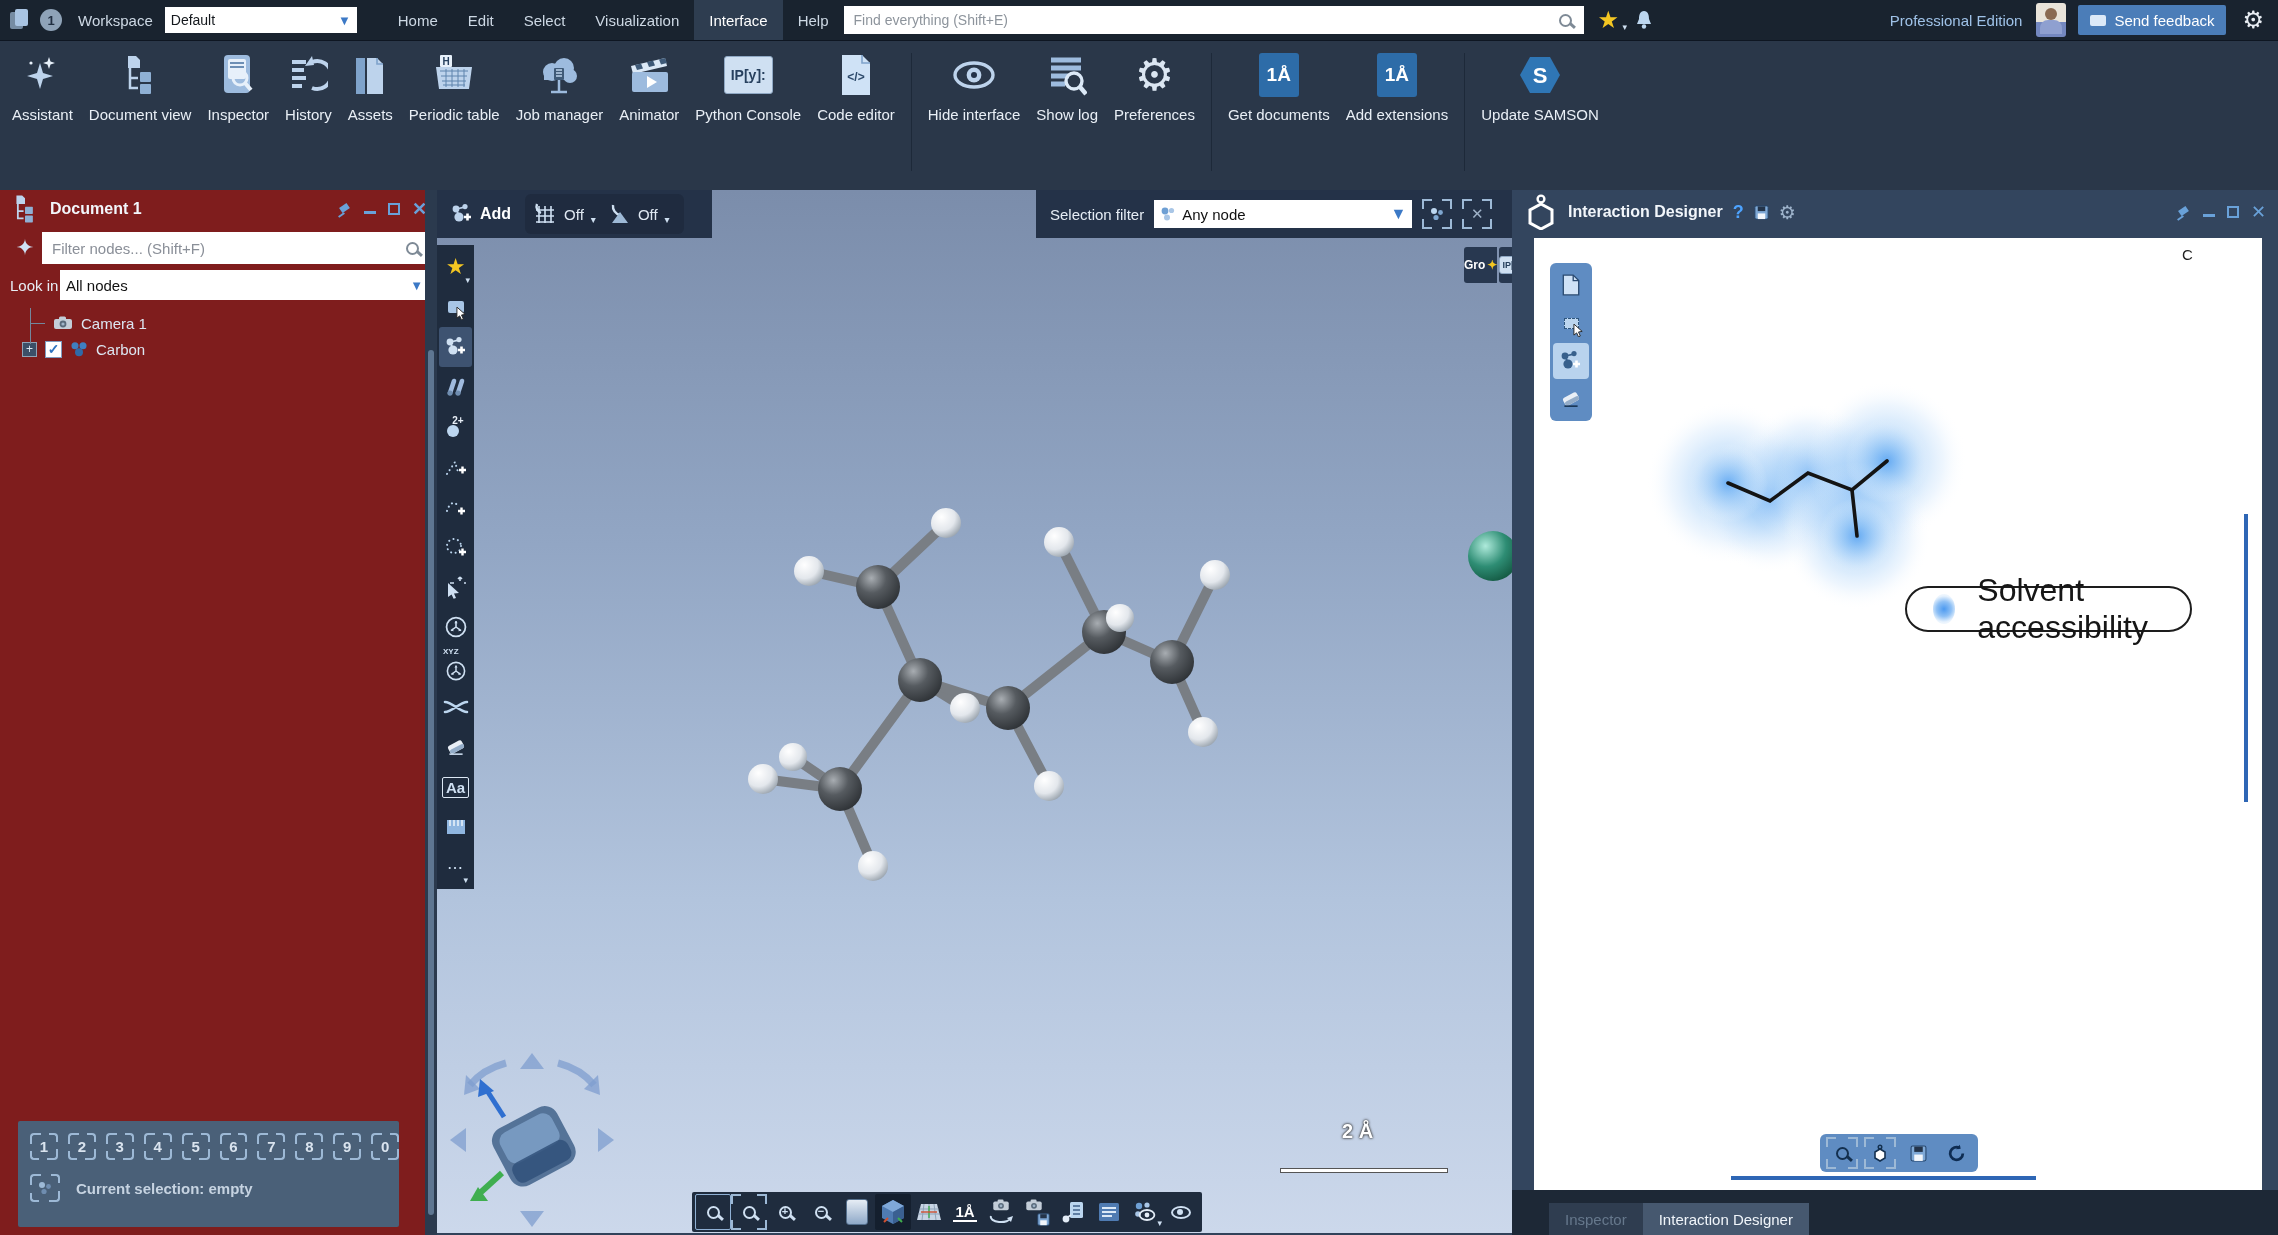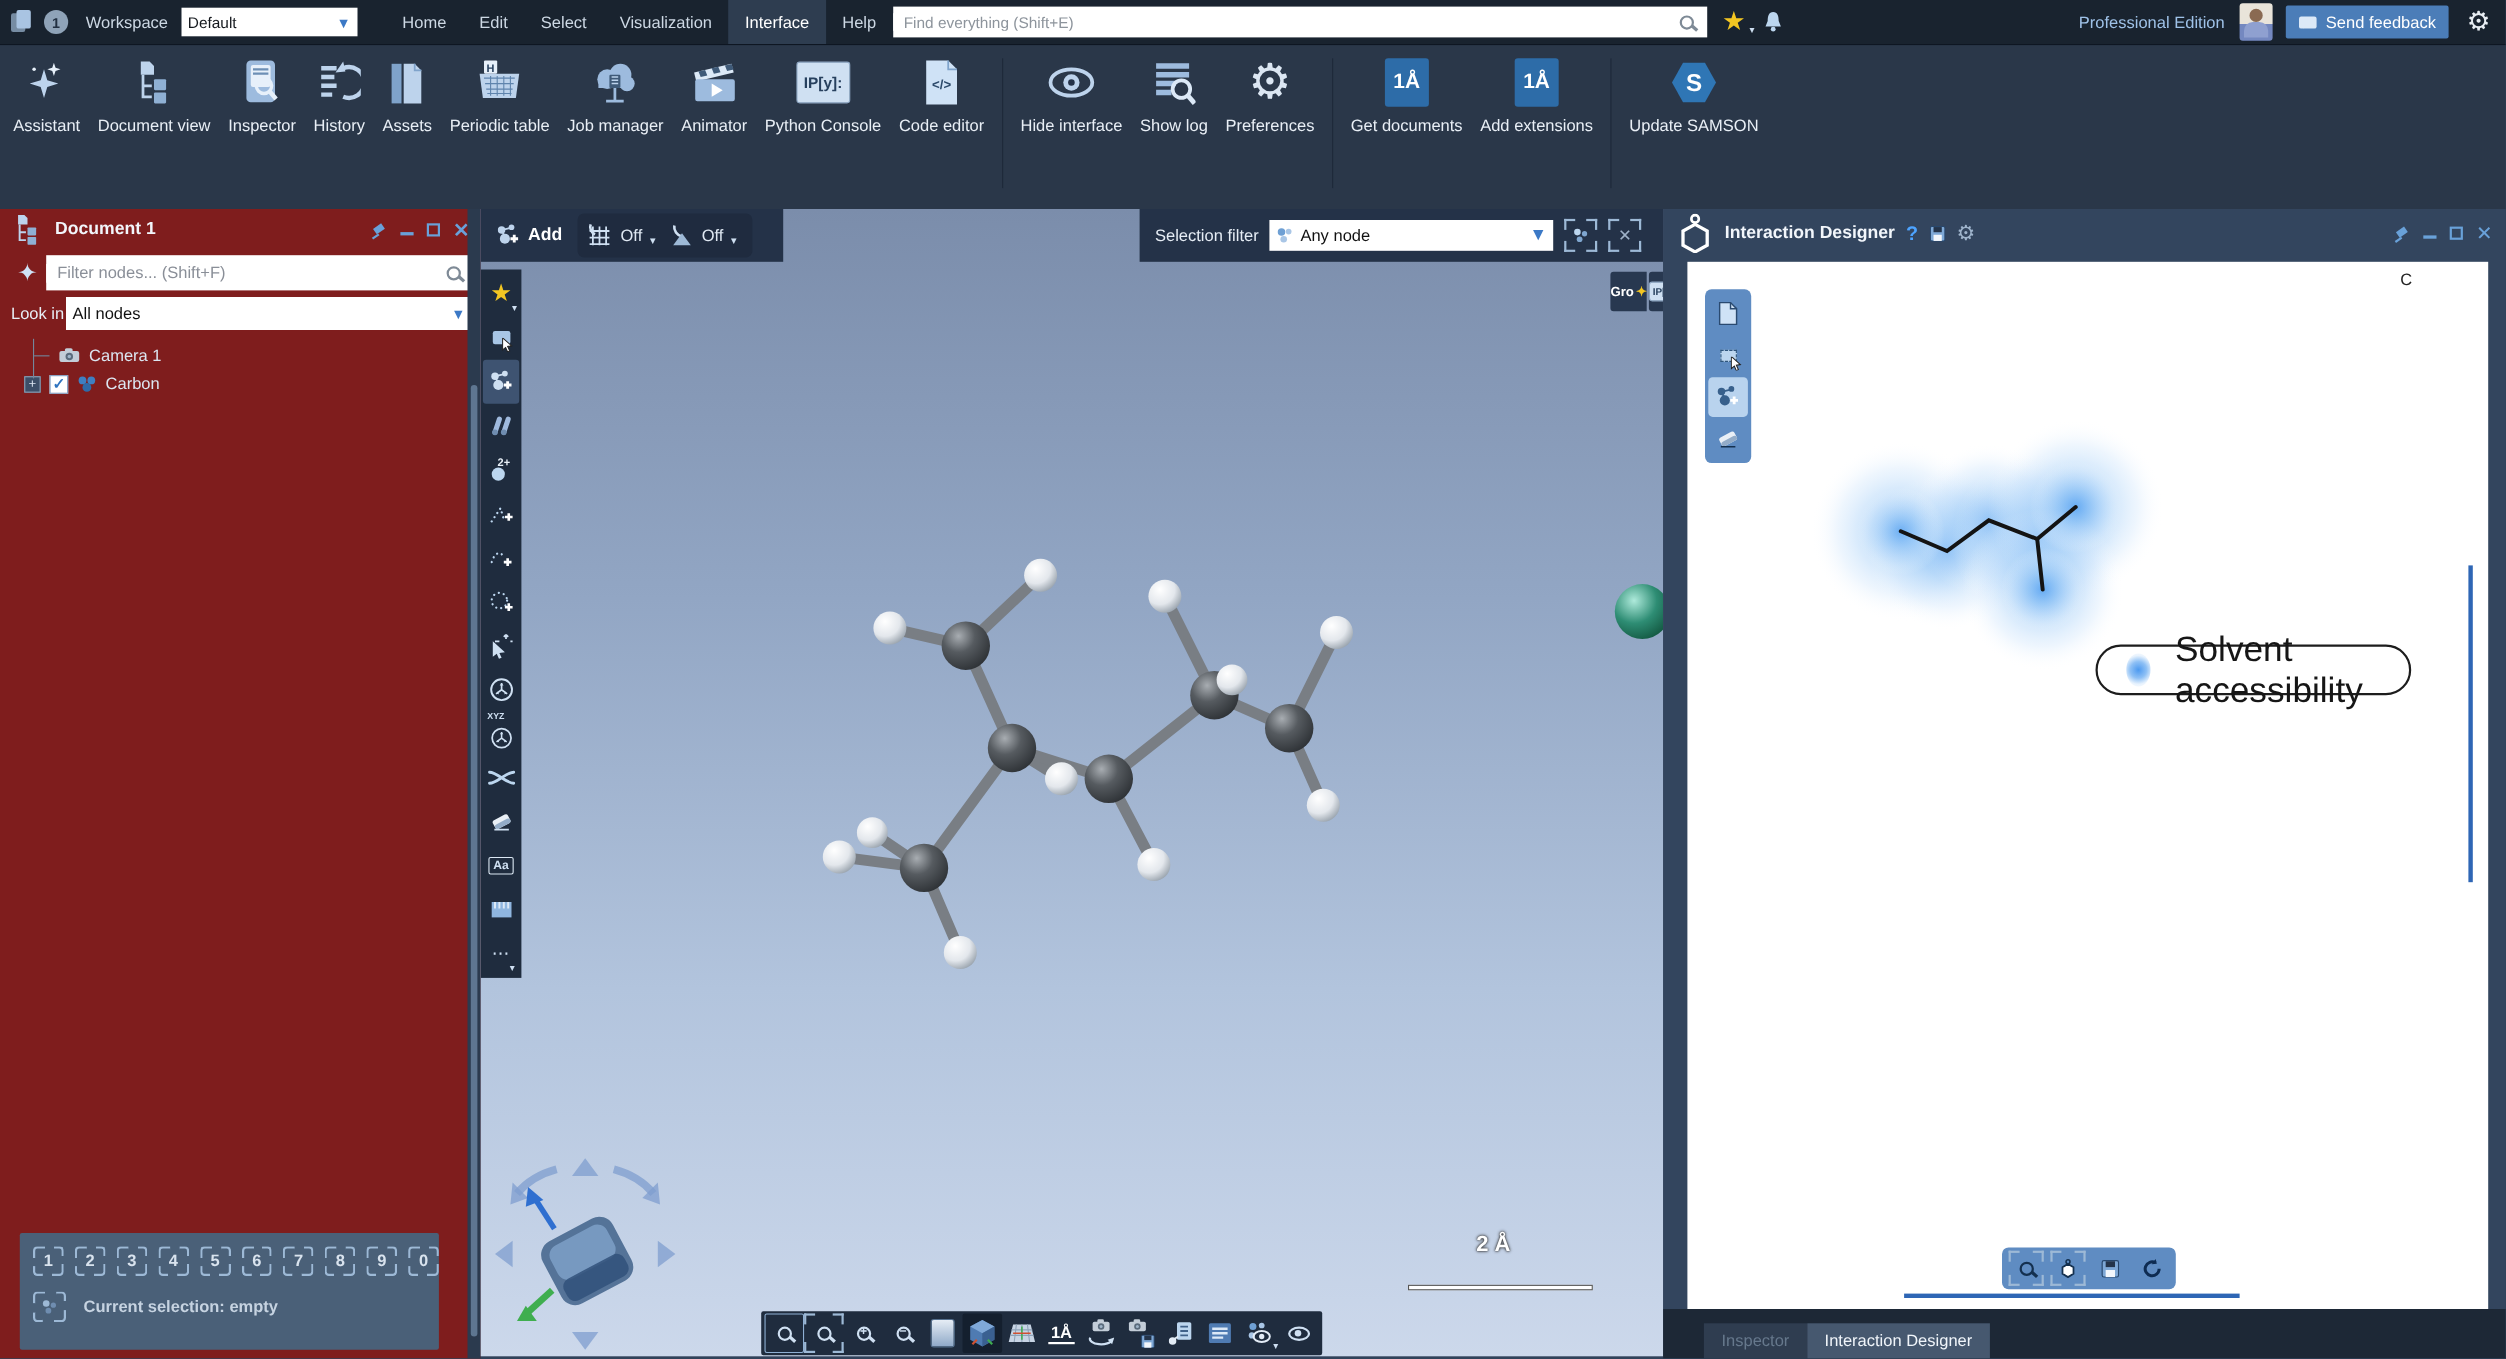--- a/index.html
+++ b/index.html
@@ -14,21 +14,21 @@
   .tb-docs{width:20px;height:22px;margin-left:10px;position:relative}
   .tb-docs i{position:absolute;width:13px;height:17px;background:#a9c4e2;border-radius:2px}
   .tb-docs i:first-child{left:0;top:3px;opacity:.65}
   .tb-docs i:last-child{left:5px;top:0}
   .badge{width:22px;height:22px;border-radius:50%;background:#8fa3b8;color:#223042;font-weight:bold;
          font-size:13px;display:flex;align-items:center;justify-content:center;margin-left:10px}
   .ws-label{margin-left:16px}
   .combo{background:#fff;color:#14181d;display:flex;align-items:center;height:26px;padding:0 6px;
          font-size:14px}
   .combo .car{margin-left:auto;color:#3c79c6;font-size:13px}
-  .ws-combo{width:160px;margin-left:12px}
+  .ws-combo{width:192px;margin-left:12px}
   .menus{display:flex;margin-left:26px;height:40px;align-items:stretch}
   .menu{padding:0 15px;display:flex;align-items:center;cursor:default}
   .menu.active{background:#2e3d50;color:#fff}
   .searchbox{position:relative;width:740px;height:28px;background:#fff;display:flex;align-items:center}
   .searchbox input{border:0;outline:0;flex:1;font-size:14px;padding:0 10px;color:#333;font-family:inherit}
   .searchbox input::placeholder{color:#8d949c}
   .ic{display:inline-block;vertical-align:middle}
   .star{color:#f3c622;font-size:24px;margin-left:14px;line-height:1;position:relative}
   .star small{position:absolute;right:-8px;bottom:0;color:#cfe0f2;font-size:9px}
   .bell{margin-left:16px}
@@ -727,21 +727,21 @@
         <svg width="26" height="18" viewBox="0 0 26 18">
             <path d="M2,4 C9,4 17,14 24,14 M2,14 C9,14 17,4 24,4" fill="none" stroke="#bcd6ef" stroke-width="2.6" stroke-linecap="round"></path>
           </svg>
         </span>
       <span class="vcell">
           <svg class="ic" width="22" height="18">
             <use href="#i-eraser"></use>
           </svg>
         </span>
       <span class="vcell">
-        <span style="border:1.6px solid #dce8f4;border-radius:2px;padding:1px 3px;font-size:11px;font-weight:bold">Aa</span>
+        <span style="border:1.6px solid #dce8f4;border-radius:2px;padding:1px 3px;font-size:15px;font-weight:bold">Aa</span>
         </span>
       <span class="vcell">
         <svg width="22" height="20" viewBox="0 0 22 20">
             <rect x="2" y="3" width="18" height="14" fill="#8fb6e0"></rect>
             <path d="M5,3 v6 M9,3 v6 M13,3 v6 M17,3 v6" stroke="#dce9f7" stroke-width="1.8"></path>
           </svg>
         </span>
       <span class="vcell" style="font-size:16px;letter-spacing:1px">
           <span>⋯</span>
           <small style="position:absolute;right:3px;bottom:2px;font-size:9px">▾</small>

